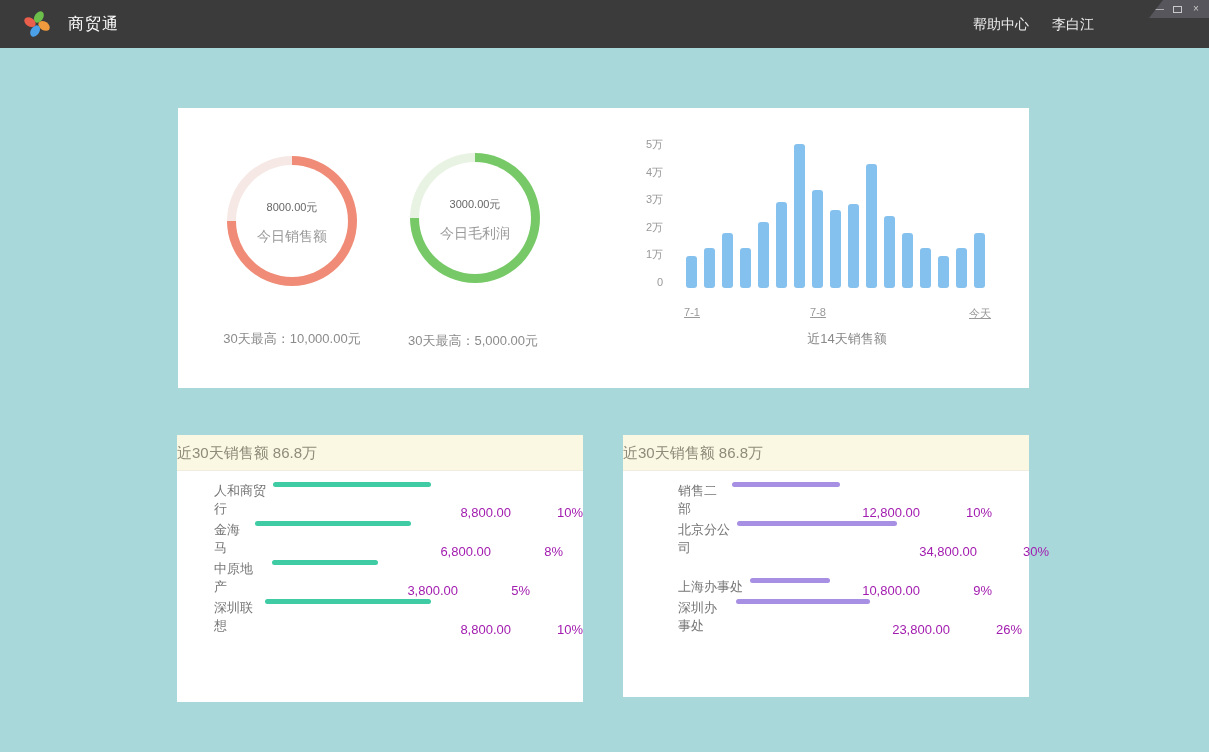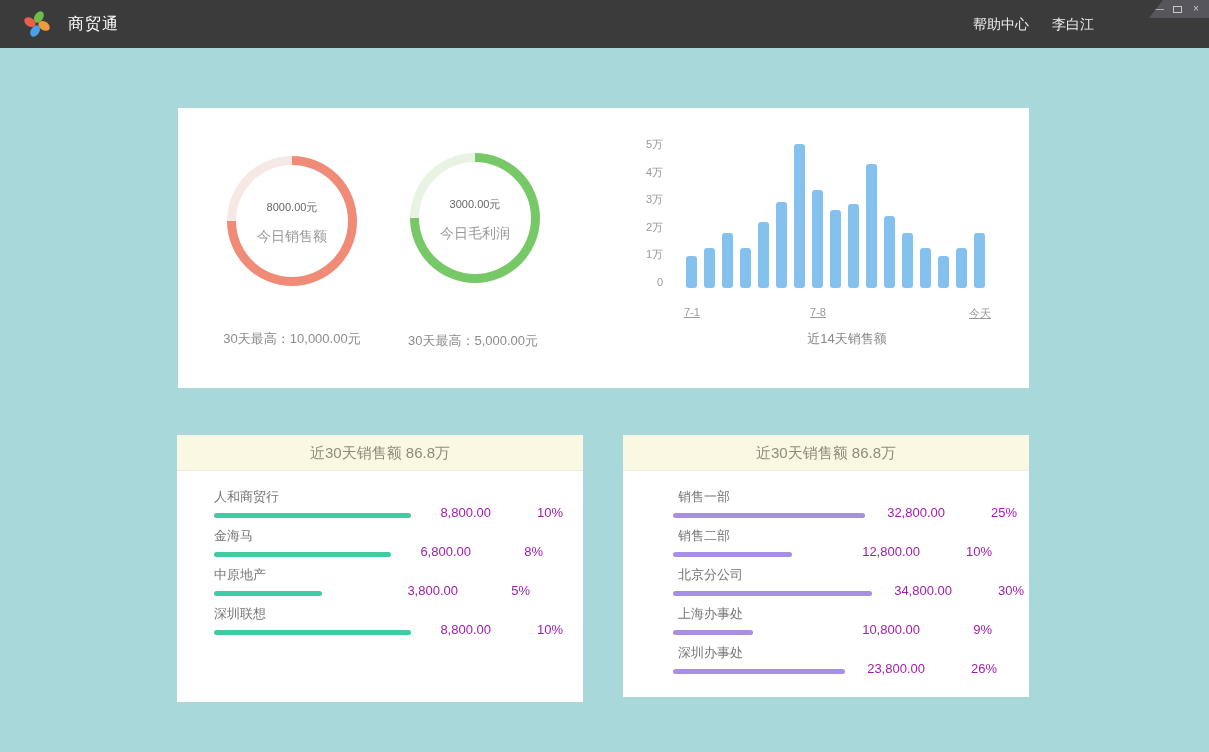--- a/index.html
+++ b/index.html
@@ -18,21 +18,21 @@
                   clip-path:polygon(14px 0, 100% 0, 100% 100%, 0 100%);
                   display:flex; align-items:center; justify-content:flex-end; gap:9px; padding:0 8px 0 0; }
   .wc { color:#C9C9C9; font-size:10px; line-height:10px; cursor:pointer; width:10px; text-align:center; }
   .wc-max { width:9px; height:7px; border:1px solid #C9C9C9; }
 
   
   .card { position:absolute; background:#FFFFFF; }
   .card-top { left:178px; top:108px; width:851px; height:280px; }
   .card-bl  { left:177px; top:435px; width:406px; height:267px; }
   .card-br  { left:623px; top:435px; width:406px; height:262px; }
-  .card-head { height:36px; background:#FAF7E3; border-bottom:1px solid #F0EDDE; text-align:center;
+  .card-head { height:36px; background:#FAF7E3; border-bottom:1px solid #F0EDDE; text-align:left;
                line-height:36px; font-size:15px; color:#8F8C7A; }
 
   
   .donut { position:absolute; width:130px; height:130px; border-radius:50%; }
   .donut-hole { position:absolute; inset:9px; border-radius:50%; background:#FFFFFF;
                 display:flex; flex-direction:column; align-items:center; justify-content:center; gap:13px; padding-top:4px; }
   .donut-value { font-size:11px; color:#666666; }
   .donut-label { font-size:14px; color:#999999; }
   .footnote { position:absolute; width:220px; text-align:center; font-size:13px; color:#8B8B8B; }
 
@@ -43,21 +43,21 @@
           display:flex; align-items:flex-end; gap:7px; }
   .vbar { width:11px; border-radius:3px; }
   .xtick { position:absolute; width:80px; text-align:center; top:198px; font-size:11px; color:#999999;text-decoration:underline; }
   .chart-caption { position:absolute; left:569px; top:222px; width:200px; text-align:center; font-size:13px; color:#888888; }
 
   
   .rows { padding-top:17px; }
   .row { height:39px; display:flex; justify-content:space-between; align-items:flex-end; padding-bottom:9px; }
   .card-bl .row { padding-left:37px; padding-right:53px; }
   .card-br .row { padding-left:50px; padding-right:37px; }
-  .row-left { display:flex; flex-direction:column; gap:7px; }
+  .row-left { display:flex; flex-direction:row; gap:7px; }
   .row-label { font-size:13px; color:#757575; }
   .card-br .row-label { padding-left:5px; }
   .hbar { height:5px; border-radius:3px; }
   .row-vals { display:flex; font-size:13px; color:#a21caf; margin-bottom:-2px;gap:36px; }
   .row-amount { width:80px; text-align:right; }
   .row-pct { width:36px; text-align:right; }
 </style>
 </head>
 <body>
 
@@ -186,30 +186,20 @@
           </div>
         </div>
       </div>
   </div>
 
   <div class="card card-br">
     <div class="card-head">近30天销售额 86.8万</div>
     <div class="rows">
         <div class="row">
           <div class="row-left">
-            <div class="row-label">销售一部</div>
-            <div class="hbar" style="width: 192px; background: rgb(167, 143, 227);"></div>
-          </div>
-          <div class="row-vals">
-            <span class="row-amount">32,800.00</span>
-            <span class="row-pct">25%</span>
-          </div>
-        </div>
-        <div class="row">
-          <div class="row-left">
             <div class="row-label">销售二部</div>
             <div class="hbar" style="width: 119px; background: rgb(167, 143, 227);"></div>
           </div>
           <div class="row-vals">
             <span class="row-amount">12,800.00</span>
             <span class="row-pct">10%</span>
           </div>
         </div>
         <div class="row">
           <div class="row-left">

